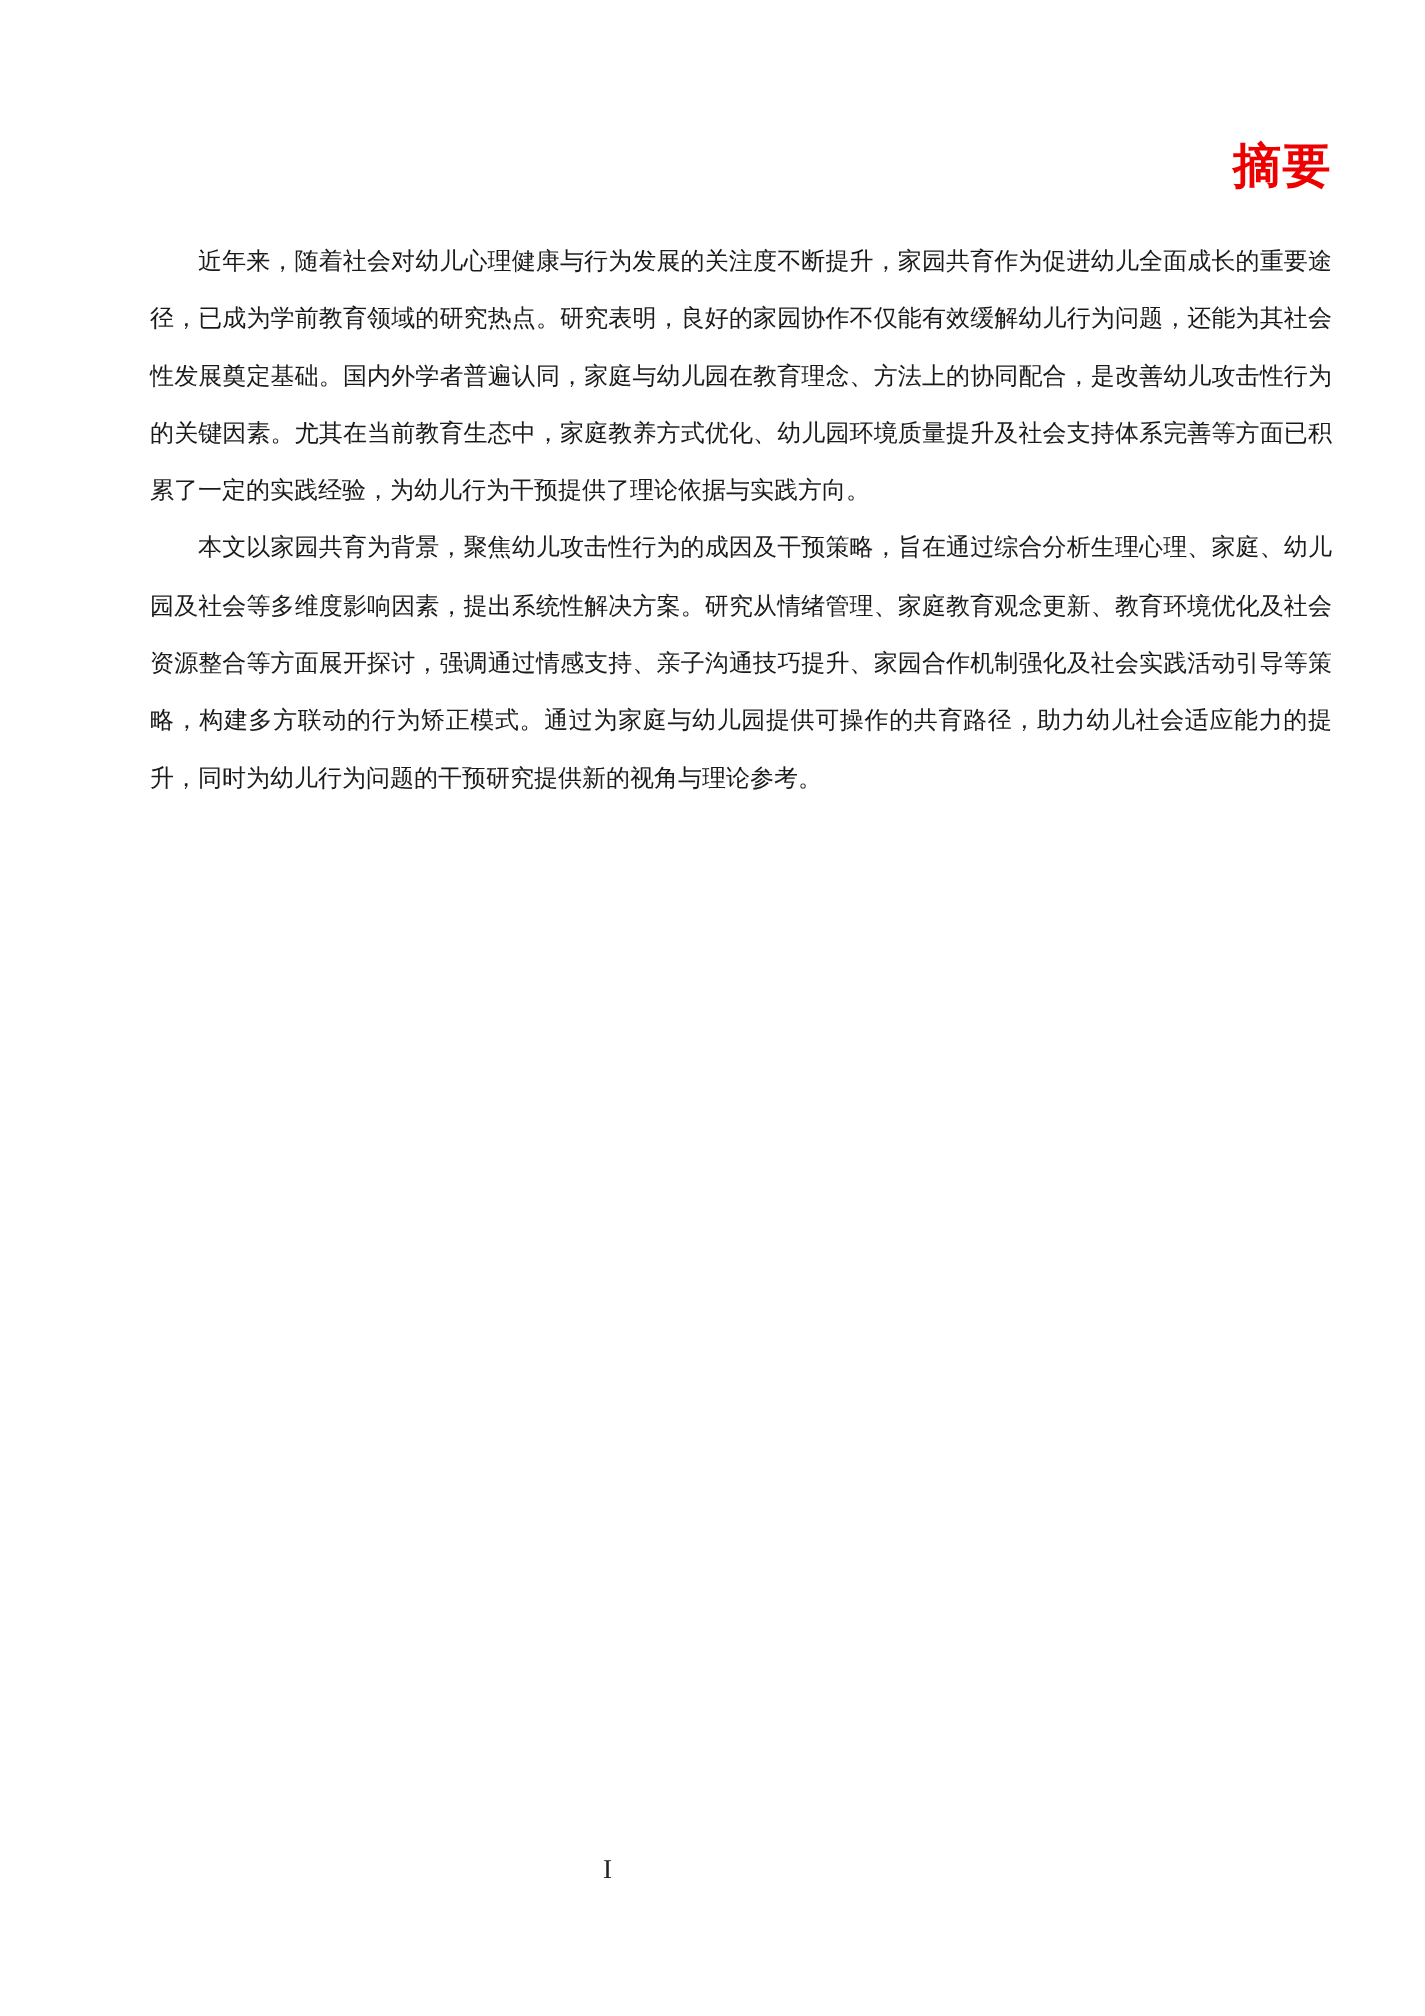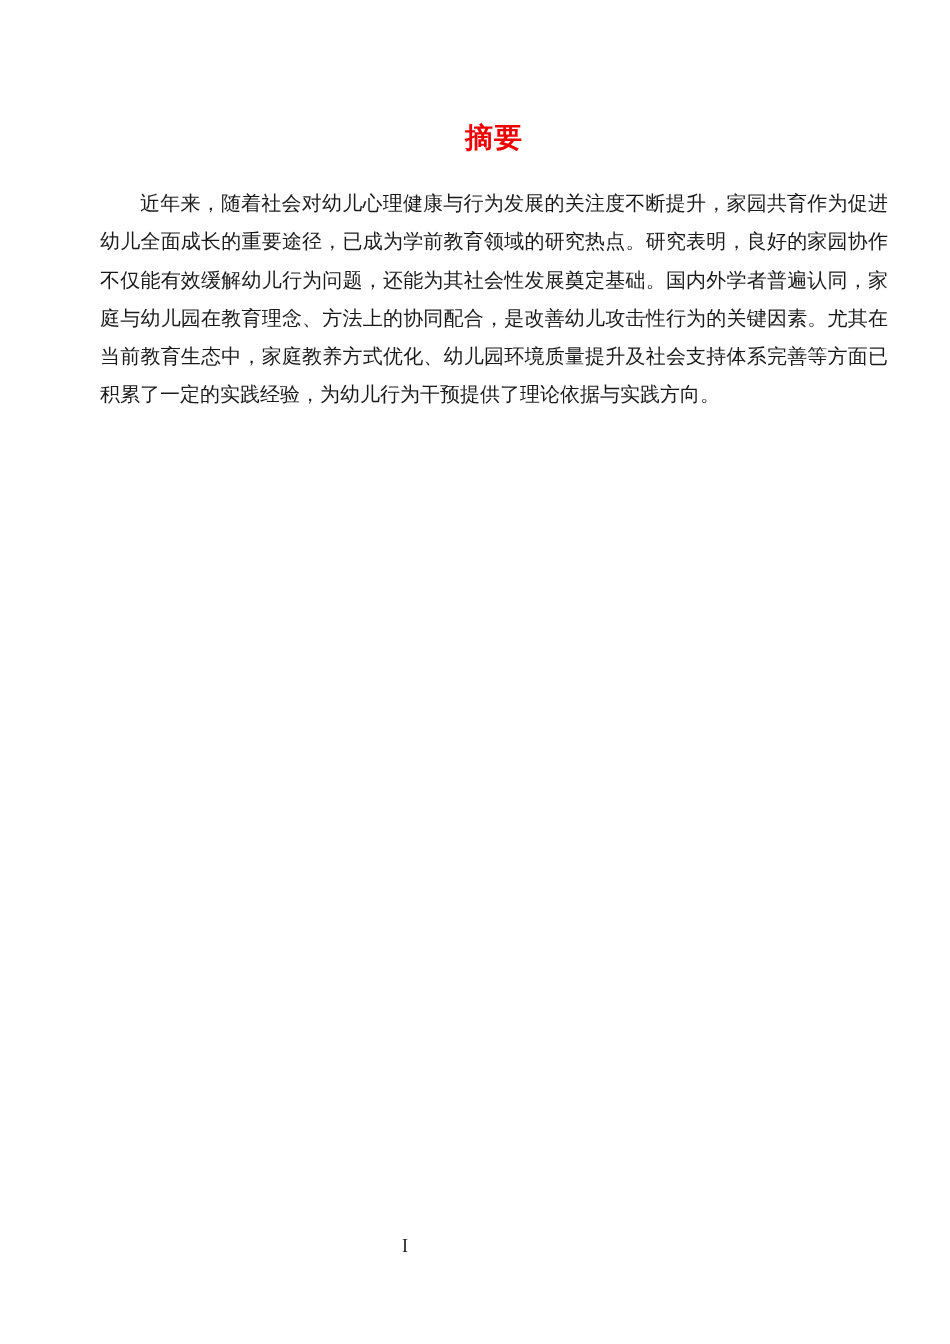--- a/index.html
+++ b/index.html
@@ -16,31 +16,31 @@
     overflow: hidden;
     font-family: "Liberation Serif", "DejaVu Serif", serif;
   }
   .content {
     position: absolute;
     top: 0;
     left: 100px;
     width: 788px;
   }
   .doc-title {
-    margin: 116px 0 0 0;
+    margin: 88px 0 0 0;
     font-family: "Liberation Sans", "DejaVu Sans", sans-serif;
     font-weight: bold;
-    font-size: 28px;
+    font-size: 32px;
     line-height: 44px;
-    text-align: center;
+    text-align: right;
     letter-spacing: 1px;
   }
   .body-text p {
     margin: 0;
-    font-size: 20px;
+    font-size: 16px;
     line-height: 38.3px;
     color: #1a1a1a;
     text-align: justify;
     text-justify: inter-ideograph;
     text-indent: 2em;
   }
   .body-text p:first-child {
     margin-top: 24px;
   }
   .keywords {
@@ -65,20 +65,21 @@
 </head>
 <body>
 
 <div class="page">
   <div class="content">
 
     <h1 class="doc-title" style="color: rgb(238, 0, 0);">摘要</h1>
 
     <div class="body-text">
       <p>近年来，随着社会对幼儿心理健康与行为发展的关注度不断提升，家园共育作为促进幼儿全面成长的重要途径，已成为学前教育领域的研究热点。研究表明，良好的家园协作不仅能有效缓解幼儿行为问题，还能为其社会性发展奠定基础。国内外学者普遍认同，家庭与幼儿园在教育理念、方法上的协同配合，是改善幼儿攻击性行为的关键因素。尤其在当前教育生态中，家庭教养方式优化、幼儿园环境质量提升及社会支持体系完善等方面已积累了一定的实践经验，为幼儿行为干预提供了理论依据与实践方向。</p>
+      <p>本文以家园共育为背景，聚焦幼儿攻击性行为的成因及干预策略，旨在通过综合分析生理心理、家庭、幼儿园及社会等多维度影响因素，提出系统性解决方案。研究从情绪管理、家庭教育观念更新、教育环境优化及社会资源整合等方面展开探讨，强调通过情感支持、亲子沟通技巧提升、家园合作机制强化及社会实践活动引导等策略，构建多方联动的行为矫正模式。通过为家庭与幼儿园提供可操作的共育路径，助力幼儿社会适应能力的提升，同时为幼儿行为问题的干预研究提供新的视角与理论参考。</p>
     </div>
 
 
   </div>
 
   <div class="footer">
     <span>I</span>
   </div>
 </div>
 

